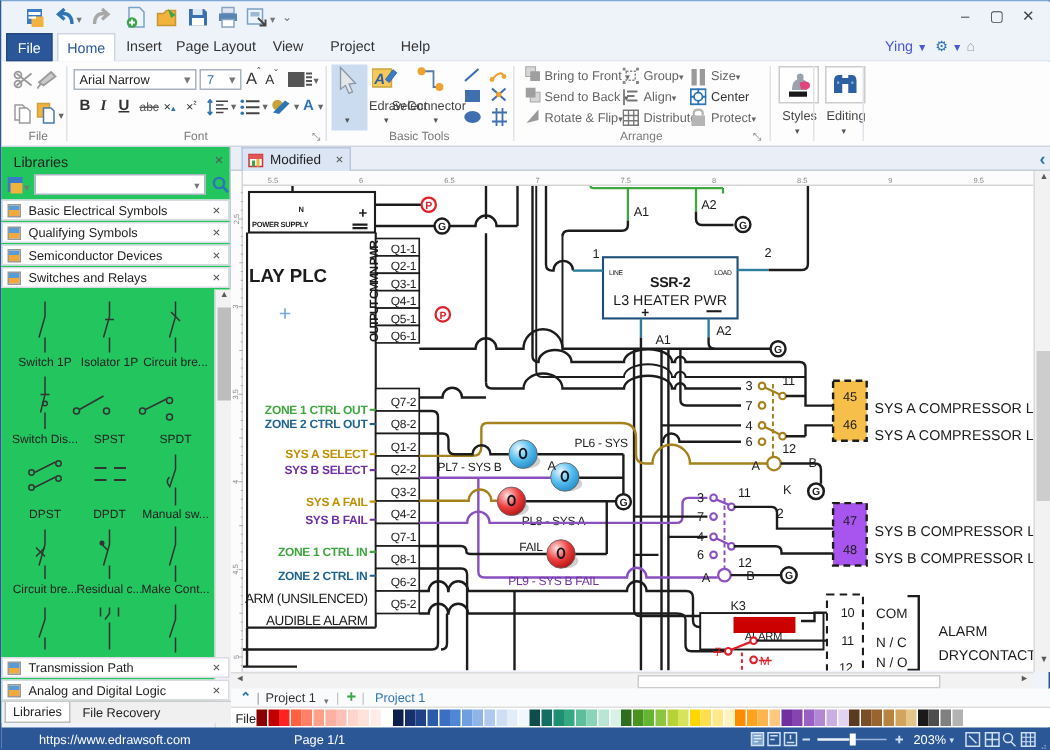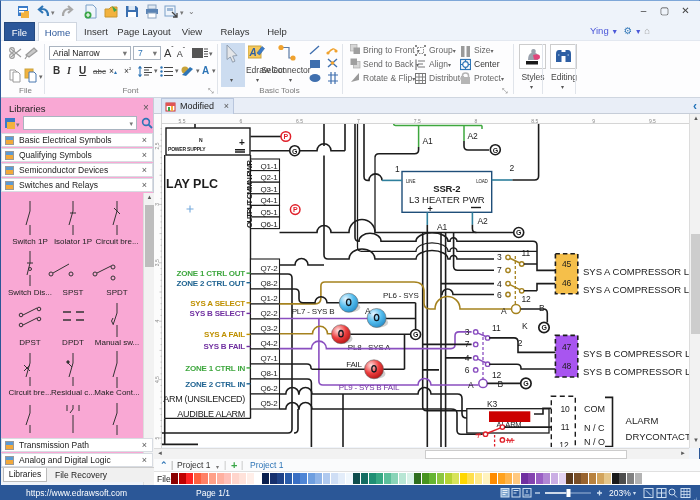--- a/index.html
+++ b/index.html
@@ -16,21 +16,21 @@
 .mtab { position:absolute; top:0; height:19px; line-height:19px; font-size:9.5px; color:#333; text-align:center; }
 #tab-file { left:3px; width:31px; background:#2b579a; color:#fff; border:1px solid #24497f; }
 #tab-home { background:#fff; color:#2b579a; border:1px solid #cfd6e0; border-bottom:none; }
 #acct { position:absolute; left:589px; top:3px; font-size:9.5px; color:#4b57d8; }
 
 #ribbon { position:absolute; left:0; top:40px; width:700px; height:57px; background:#fdfdfe; border-bottom:1px solid #cfd6e0; }
 .rsep { position:absolute; top:3px; height:50px; width:1px; background:#e0e4ea; }
 .rlabel { position:absolute; bottom:2px; font-size:8px; color:#7a7a7a; text-align:center; }
 .rtext { font-size:8.5px; color:#444; }
 
-#leftpanel { position:absolute; left:0; top:97px; width:153px; height:384px; background:#f9a8d4; border-right:1px solid #c6cdd8; }
+#leftpanel { position:absolute; left:0; top:97px; width:153px; height:384px; background:#22c55e; border-right:1px solid #c6cdd8; }
 .lib-hdr { position:absolute; left:0; width:152px; height:14px; background:#fff; border:1px solid #d8dce2; font-size:8.5px; color:#222; line-height:13px; }
 .lib-hdr .ic { position:absolute; left:3px; top:2px; width:9px; height:9px; background:linear-gradient(#5b9bd5 45%, #f2a93b 45%); border:1px solid #999; }
 .lib-hdr .tx { position:absolute; left:17px; top:0; }
 .lib-hdr .x { position:absolute; right:5px; top:0px; color:#555; font-size:9px; }
 
 #doctabs { position:absolute; left:153px; top:97px; width:547px; height:16px; background:#e9eef7; border-bottom:1px solid #c6cdd8; }
 #ruler-h { position:absolute; left:161px; top:113px; width:527px; height:10px; background:#fcfcfc; border-bottom:1px solid #d5d5d5; }
 #ruler-v { position:absolute; left:153px; top:113px; width:8px; height:334px; background:#fcfcfc; border-right:1px solid #d5d5d5; }
 #canvas { position:absolute; left:161px; top:123px; width:527px; height:323px; background:#fff; }
 #vscroll { position:absolute; left:688px; top:113px; width:12px; height:334px; background:#f2f2f2; border-left:1px solid #dcdcdc; }
@@ -91,21 +91,21 @@
   </svg>
   <div id="winbtns"><span>–</span><span>▢</span><span>✕</span></div>
 </div>
 
 <div id="menubar">
   <div class="mtab" id="tab-file">File</div>
   <div class="mtab" id="tab-home" style="left:37px;width:39px;">Home</div>
   <div class="mtab" style="left:77px;width:36px;">Insert</div>
   <div class="mtab" style="left:114px;width:58px;">Page Layout</div>
   <div class="mtab" style="left:174px;width:34px;">View</div>
-  <div class="mtab" style="left:210px;width:48px;">Relays</div>
+  <div class="mtab" style="left:210px;width:48px;">Project</div>
   <div class="mtab" style="left:260px;width:32px;">Help</div>
   <div id="acct">Ying <span style="font-size:7px;color:#4b57d8">▼</span>&nbsp; <span style="color:#2e75b6">⚙</span> <span style="font-size:7px;color:#4b57d8">▼</span> <span style="color:#999">⌂</span></div>
 </div>
 
 <div id="ribbon">
 
   <svg class="abs" style="left:6px;top:4px" width="40" height="40" viewBox="0 0 40 40">
     <g stroke="#9a9a9a" stroke-width="1.2" fill="none">
       <path d="M4,12 L14,4 M4,4 L14,12"></path>
           <circle cx="5" cy="5" r="2.3"></circle>
@@ -239,20 +239,21 @@
           <path d="M5.5,0 V3 M5.5,8 V11 M0,5.5 H3 M8,5.5 H11"></path>
         </g>
     <g transform="translate(1,27)">
           <rect x="0" y="4" width="9" height="7" fill="#b5b5b5"></rect>
           <path d="M1.5,4 V2.5 Q1.5,0 4.5,0 Q7.5,0 7.5,2.5 V4" stroke="#b5b5b5" stroke-width="1.5" fill="none"></path>
         </g>
   </svg>
   <div class="rtext abs" style="left:473px;top:4px;color:#666;">Size<span style="font-size:6px">▾</span></div>
   <div class="rtext abs" style="left:473px;top:18px;color:#333;">Center</div>
   <div class="rtext abs" style="left:473px;top:32px;color:#666;">Protect<span style="font-size:6px">▾</span></div>
+  <div class="rlabel" style="left:341px;width:171px;">Arrange</div>
   <div class="abs" style="left:501px;top:46px;font-size:7px;color:#777;">⤡</div>
   <div class="rsep" style="left:512px;"></div>
 
   <div class="abs" style="left:518px;top:3px;width:27px;height:25px;border:1px solid #ccc;background:#fff;"></div>
   <svg class="abs" style="left:522px;top:5px" width="19" height="20" viewBox="0 0 19 20">
         <rect x="3" y="15" width="12" height="3.5" fill="#1a1a1a"></rect>
         <path d="M5,14 Q5,8 8.5,7 Q7.5,3 10.5,3 Q13.5,3 12.5,7 Q16,8 15,14 Z" fill="#9aa2ad"></path>
         <path d="M10,9 Q17,7 17,11 Q17,14.5 11,13.5" fill="#e0457b"></path>
       </svg>
   <div class="rtext abs" style="left:513px;top:31px;width:38px;text-align:center;">Styles</div>

